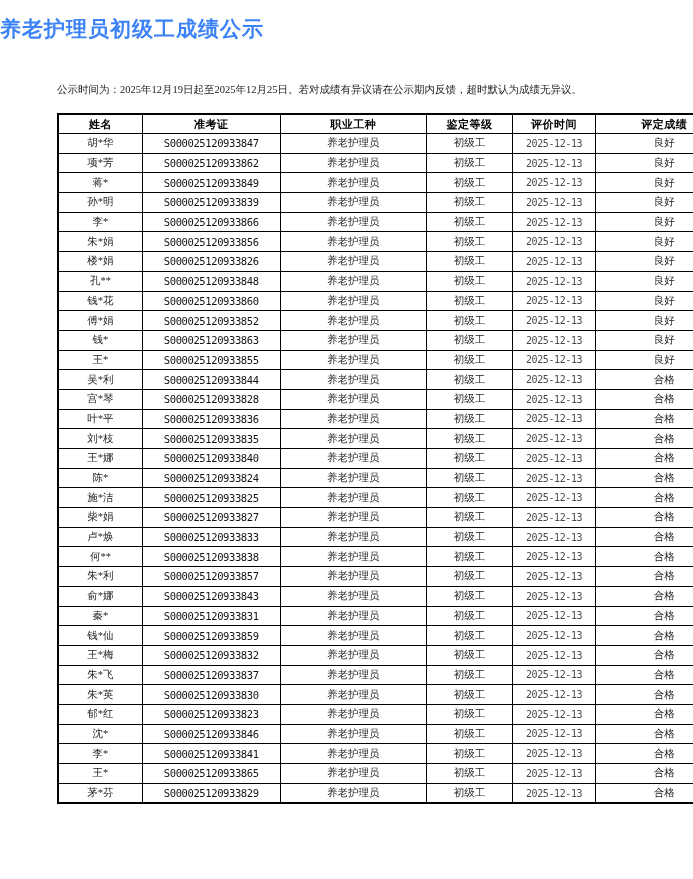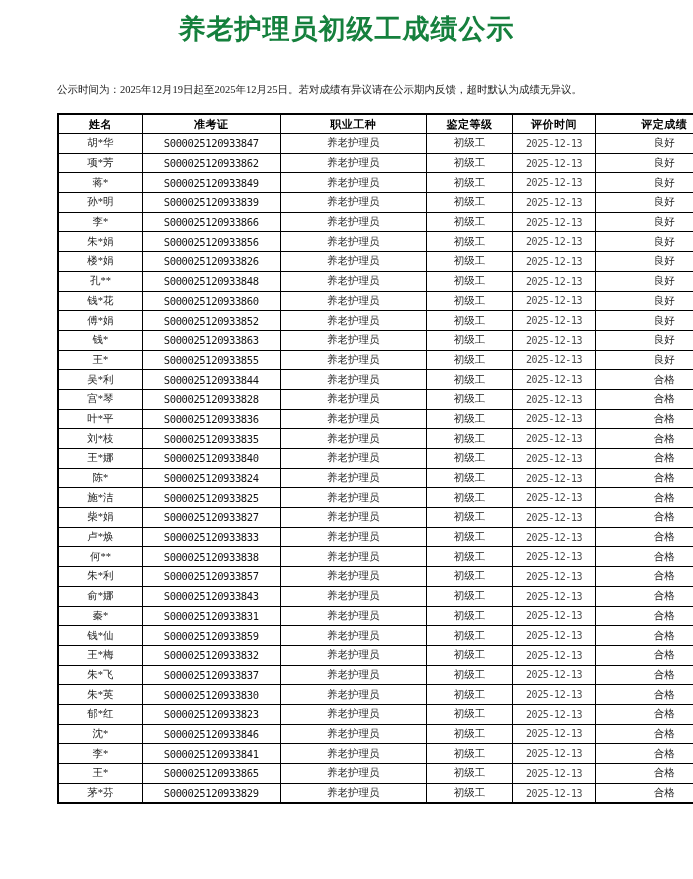--- a/index.html
+++ b/index.html
@@ -15,26 +15,26 @@
     font-family: "Liberation Serif", serif;
     -webkit-font-smoothing: antialiased;
   }
   .page {
     position: relative;
     width: 693px;
     height: 879px;
   }
   .doc-title {
     margin: 13px 0 0 0;
-    text-align: center;
-    font-size: 27px;
+    text-align: left;
+    font-size: 21px;
     line-height: 32px;
     font-weight: 700;
     letter-spacing: 1px;
-    color: #15803d;
+    color: #3b82f6;
     font-family: "Liberation Serif", serif;
   }
   .notice {
     margin: 38px 30px 0 57px;
     font-size: 10.5px;
     line-height: 14px;
     color: #1a1a1a;
   }
   table.results {
     margin: 16px 0 0 57px;

